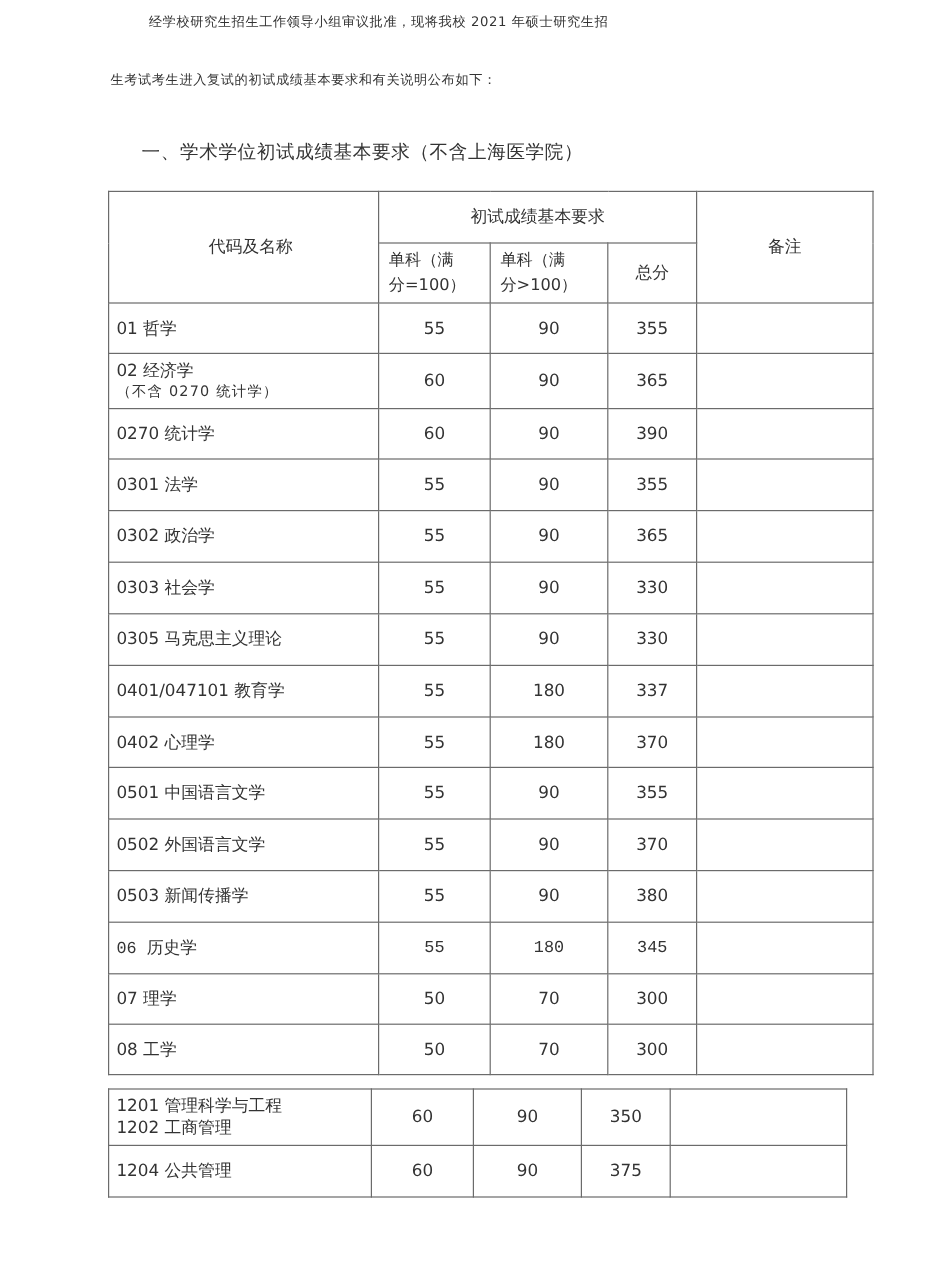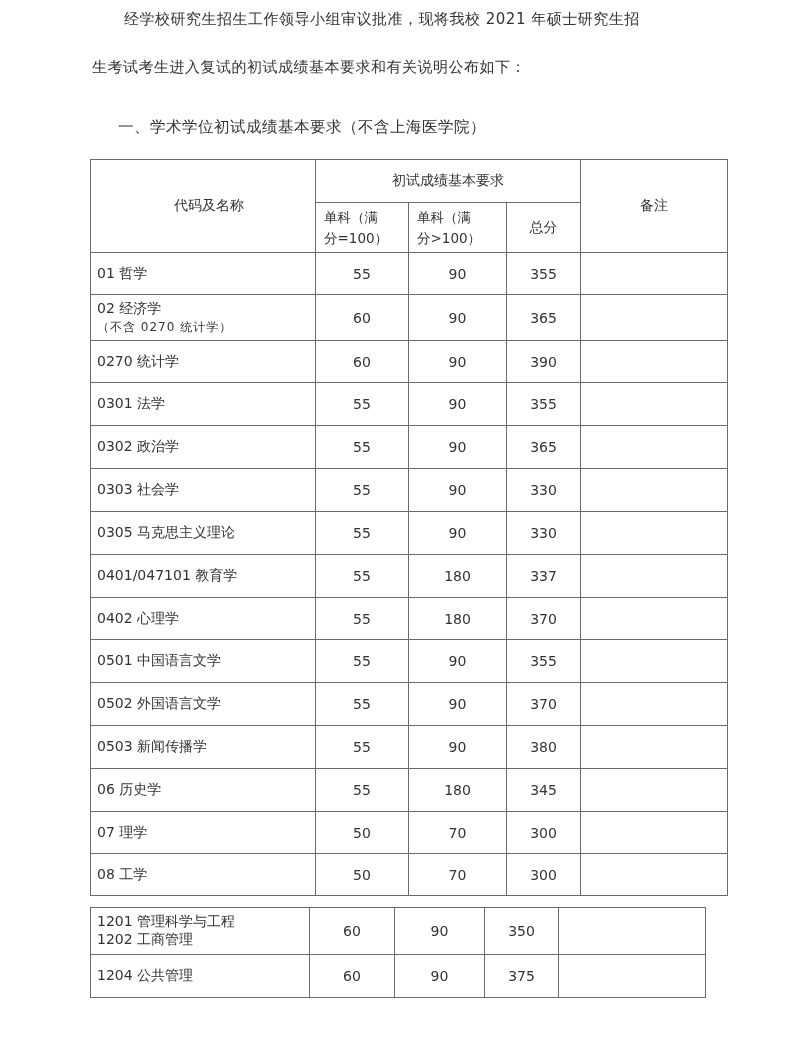--- a/index.html
+++ b/index.html
@@ -1,18 +1,18 @@
 <!DOCTYPE html>
 <html><head>
 <meta charset="utf-8">
 <style>
   html, body { margin:0; padding:0; background:#ffffff; }
   body { width:790px; height:1054px; position:relative; overflow:hidden;
          font-family:"DejaVu Sans", sans-serif; color:#333333; }
-  .para { position:absolute; left:92px; width:620px; font-size:15px; letter-spacing:0.5px; line-height:20px; }
+  .para { position:absolute; left:92px; width:620px; font-size:11px; letter-spacing:0.5px; line-height:20px; }
   .p1 { top:9px; text-indent:32px; }
   .p2 { top:57px; left:92px; }
   .heading { position:absolute; left:118px; top:117px; font-size:15.5px; letter-spacing:0.5px; }
   table { position:absolute; left:90px; border-collapse:collapse; font-size:14px; }
   td, th { border:1.5px solid #6b6b6b; font-weight:normal; padding:0; }
   .t1 { top:159px; }
   .t2 { top:907px; }
   .c1 { width:212px; text-align:left; padding-left:6px; }
   .c2 { width:84px; text-align:center; }
   .c3 { width:89px; text-align:center; }
@@ -120,21 +120,21 @@
         <td class="c4">370</td>
         <td class="c5"></td>
       </tr>
       <tr style="height: 43px;">
         <td class="c1"><span>0503 新闻传播学</span></td>
         <td class="c2">55</td>
         <td class="c3">90</td>
         <td class="c4">380</td>
         <td class="c5"></td>
       </tr>
-      <tr style="height: 43px;">
+      <tr style="height: 43px; font-family: Liberation Mono, monospace;">
         <td class="c1"><span>06 历史学</span></td>
         <td class="c2">55</td>
         <td class="c3">180</td>
         <td class="c4">345</td>
         <td class="c5"></td>
       </tr>
       <tr style="height: 42px;">
         <td class="c1"><span>07 理学</span></td>
         <td class="c2">50</td>
         <td class="c3">70</td>

